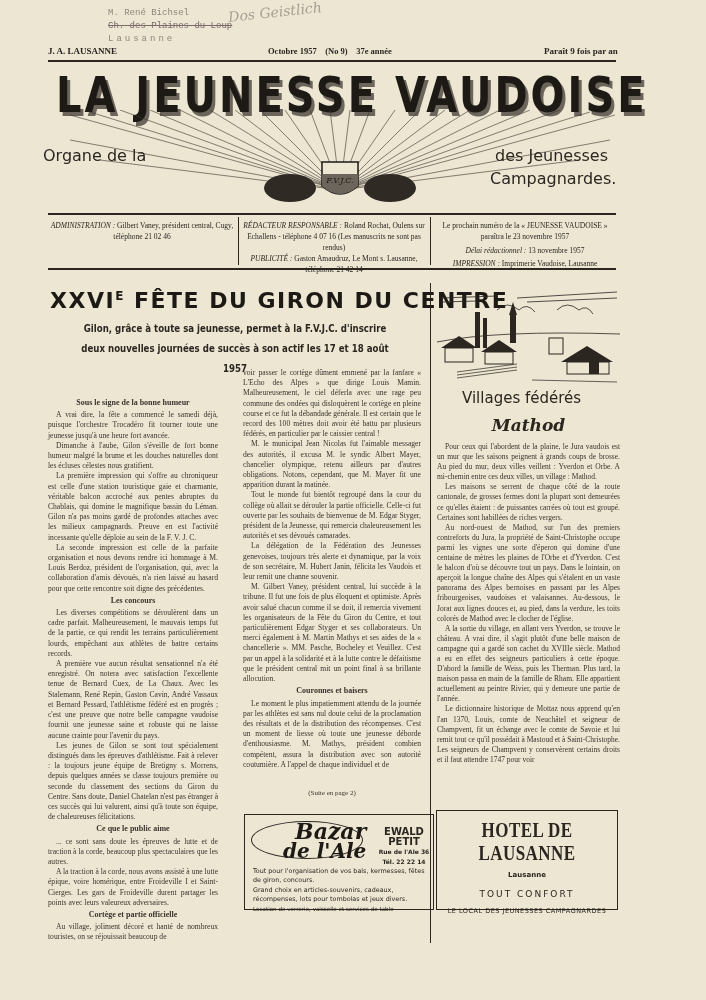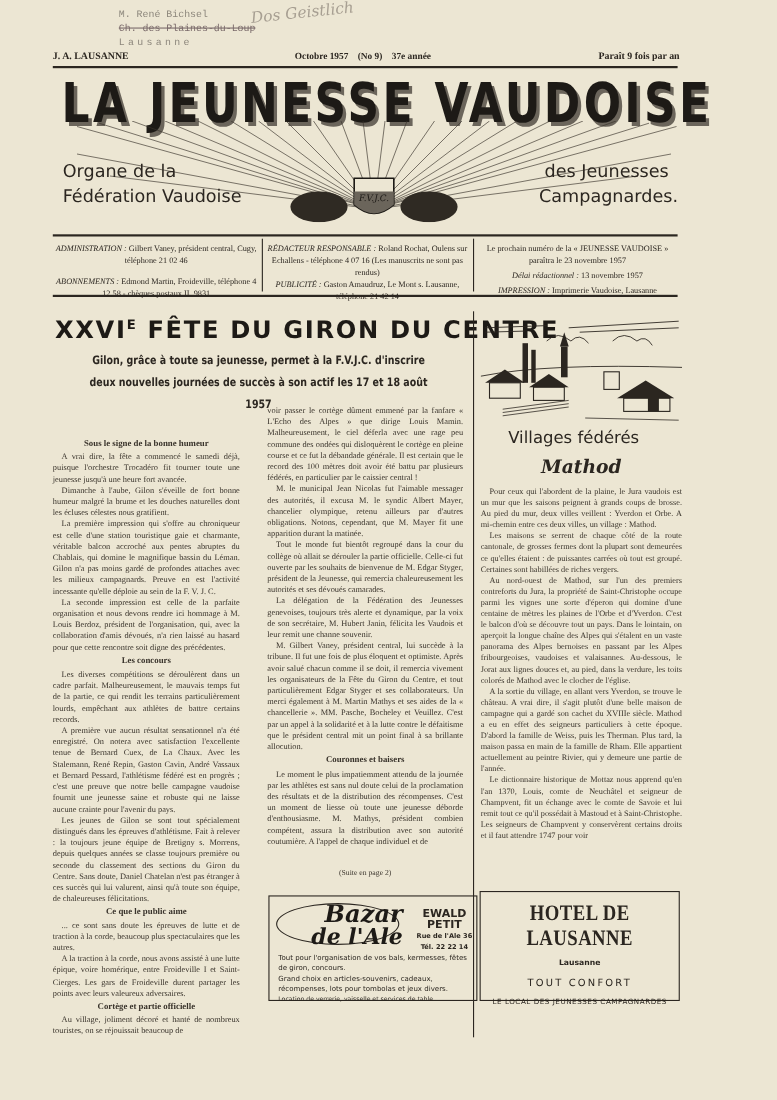--- a/index.html
+++ b/index.html
@@ -95,33 +95,31 @@
     <line x1="280" y1="80" x2="40" y2="50"></line>
       <line x1="280" y1="80" x2="520" y2="50"></line>
   </g>
   <ellipse cx="230" cy="78" rx="26" ry="14" fill="#2f2a23"></ellipse>
   <ellipse cx="330" cy="78" rx="26" ry="14" fill="#2f2a23"></ellipse>
   <path d="M262 52 L298 52 L298 76 Q280 92 262 76 Z" fill="#ece6d3" stroke="#1d1a16" stroke-width="1.5"></path>
   <path d="M262 64 L298 64 L298 76 Q280 92 262 76 Z" fill="#6b655b"></path>
   <text x="280" y="73" font-size="8" font-family="DejaVu Serif, serif" font-style="italic" text-anchor="middle" fill="#1d1a16">F.V.J.C.</text>
 </svg>
 
-<div class="abs sub" style="left:57px; top:144px;">
+<div class="abs sub" style="left:43px; top:144px;">
   <div>Organe de la</div>
-  <div>Fédération Vaudoise</div>
 </div>
 <div class="abs sub" style="left:490px; top:144px; text-align:right; width:118px;">
   <div>des Jeunesses</div>
   <div>Campagnardes.</div>
 </div>
 
 <div class="abs rule" style="left:48px; top:213px; width:568px; height:2px;"></div>
 <div class="abs info" style="left:48px; top:220px; width:188px;">
   <div><i>ADMINISTRATION :</i><span> Gilbert Vaney, président central, Cugy, téléphone 21 02 46</span></div>
-  <div style="margin-top:8px;"><i>ABONNEMENTS :</i><span> Edmond Martin, Froideville, téléphone 4 12 58 - chèques postaux II. 9831</span></div>
 </div>
 <div class="abs vsep" style="left:238px; top:217px; height:48px;"></div>
 <div class="abs info" style="left:242px; top:220px; width:184px;">
   <div><i>RÉDACTEUR RESPONSABLE :</i><span> Roland Rochat, Oulens sur Echallens - téléphone 4 07 16 (Les manuscrits ne sont pas rendus)</span></div>
   <div><i>PUBLICITÉ :</i><span> Gaston Amaudruz, Le Mont s. Lausanne, téléphone 21 42 14</span></div>
 </div>
 <div class="abs vsep" style="left:430px; top:217px; height:48px;"></div>
 <div class="abs info" style="left:434px; top:220px; width:182px;">
   <div>Le prochain numéro de la « JEUNESSE VAUDOISE » paraîtra le 23 novembre 1957</div>
   <div style="margin-top:3px;"><i>Délai rédactionnel :</i><span> 13 novembre 1957</span></div>

